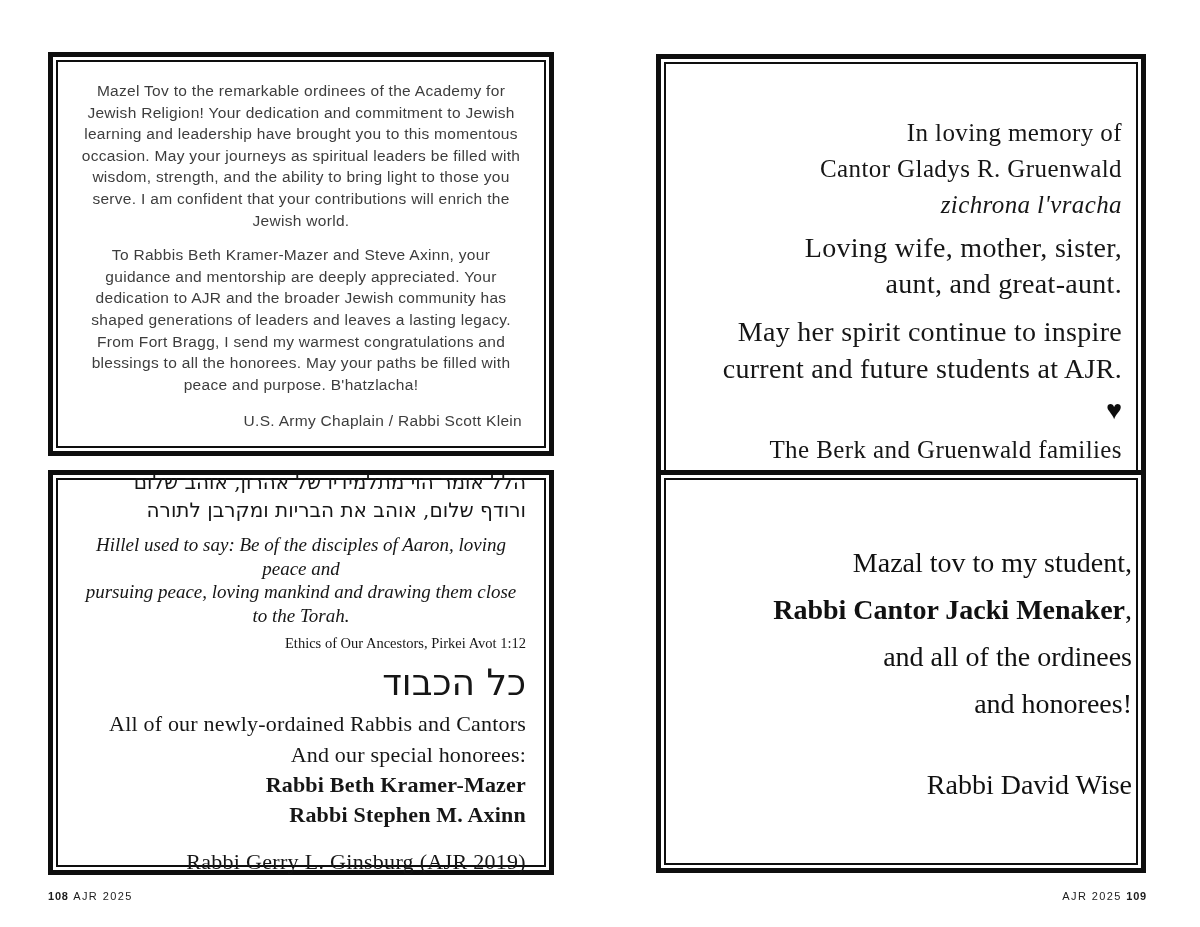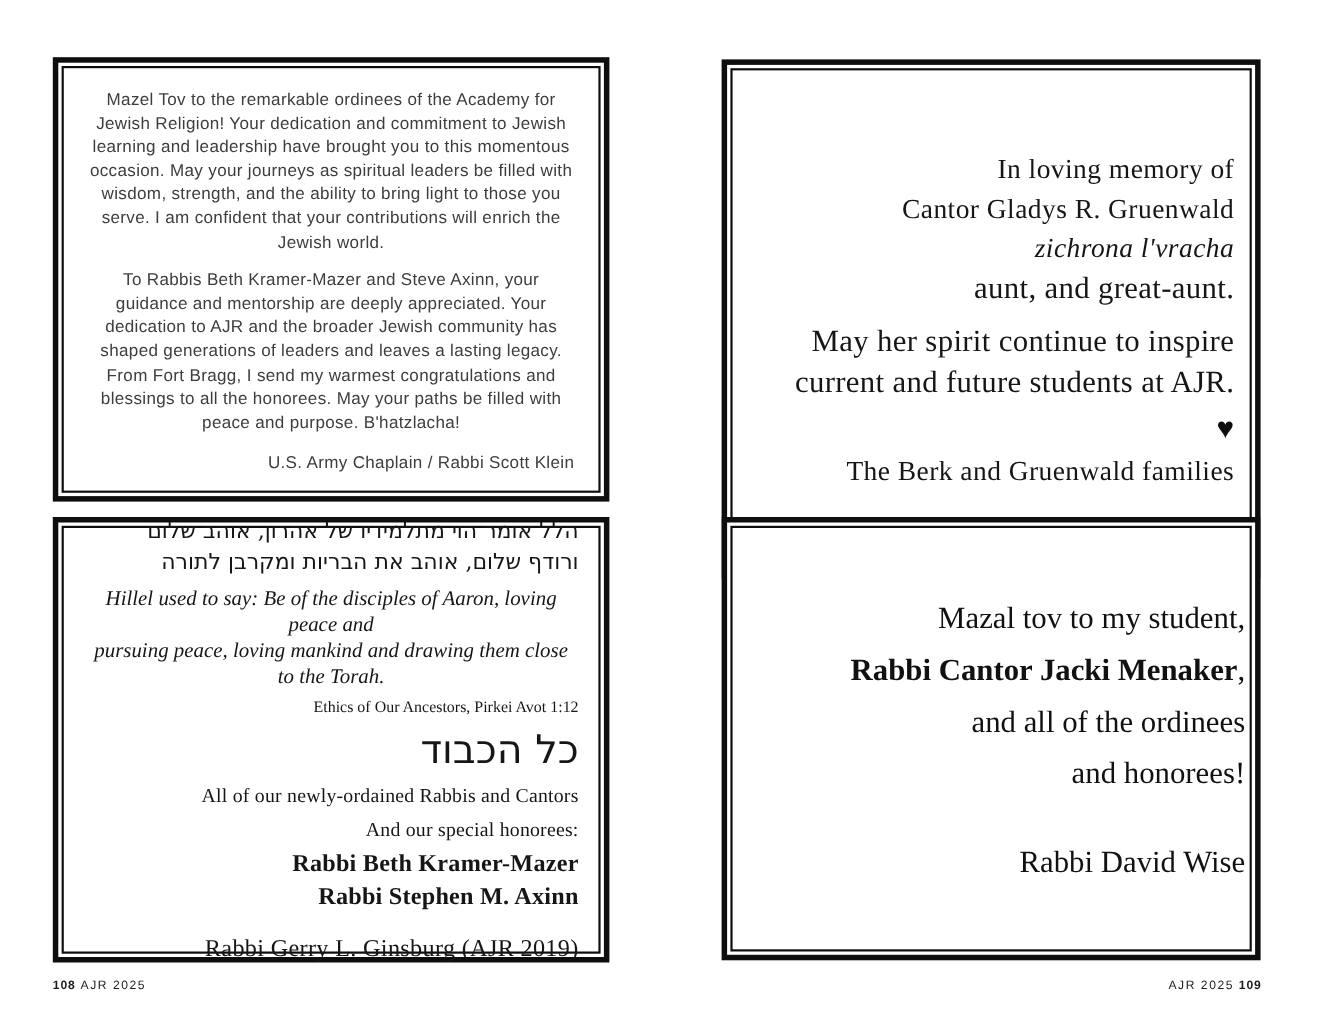--- a/index.html
+++ b/index.html
@@ -69,21 +69,21 @@
   }
   .gin-trans  { font-style: italic; font-size: 19px; line-height: 23.5px; margin-top: 9px; }
   .gin-cite   { font-size: 14.5px; line-height: 18px; margin-top: 7px; }
   .gin-kol    {
     direction: rtl;
     font-family: "DejaVu Serif", "DejaVu Sans", serif;
     font-size: 36px;
     line-height: 44px;
     margin-top: 9px;
   }
-  .gin-line   { font-size: 18px; line-height: 31px; margin-top: 3px; letter-spacing: 0.2px; }
+  .gin-line   { font-size: 22px; line-height: 31px; margin-top: 3px; letter-spacing: 0.2px; }
   .gin-honoree { font-size: 22px; line-height: 30px; font-weight: bold; letter-spacing: 0.2px; }
   .gin-sig    { font-size: 22px; line-height: 28px; margin-top: 18px; letter-spacing: 0.3px; font-family: Liberation Serif, serif; }
 
   
   .box-wise .ad-inner { padding: 10px 4px; color: #111111; }
   .w-line { font-size: 28px; line-height: 47px; }
   .w-name { font-weight: bold; }
   .w-sig  { font-size: 28px; line-height: 40px; margin-top: 38px; }
 
   
@@ -110,20 +110,21 @@
       <p class="klein-para">To Rabbis Beth Kramer-Mazer and Steve Axinn, your guidance and mentorship are deeply appreciated. Your dedication to AJR and the broader Jewish community has shaped generations of leaders and leaves a lasting legacy. From Fort Bragg, I send my warmest congratulations and blessings to all the honorees. May your paths be filled with peace and purpose. B'hatzlacha!</p>
       <p class="klein-sig">U.S. Army Chaplain / Rabbi Scott Klein</p>
     </div>
   </div>
 
   <div class="ad-box box-gruenwald">
     <div class="ad-inner">
       <div class="g-head">In loving memory of</div>
       <div class="g-head">Cantor Gladys R. Gruenwald</div>
       <div class="g-head g-zichrona">zichrona l'vracha</div>
+      <div class="g-pair1">Loving wife, mother, sister,</div>
       <div class="g-pair1" style="margin-top:0">aunt, and great-aunt.</div>
       <div class="g-pair2">May her spirit continue to inspire</div>
       <div class="g-pair2" style="margin-top:0">current and future students at AJR.</div>
       <div class="g-heart">♥</div>
       <div class="g-sig">The Berk and Gruenwald families</div>
     </div>
   </div>
 
   <div class="ad-box box-ginsburg">
     <div class="ad-inner">

